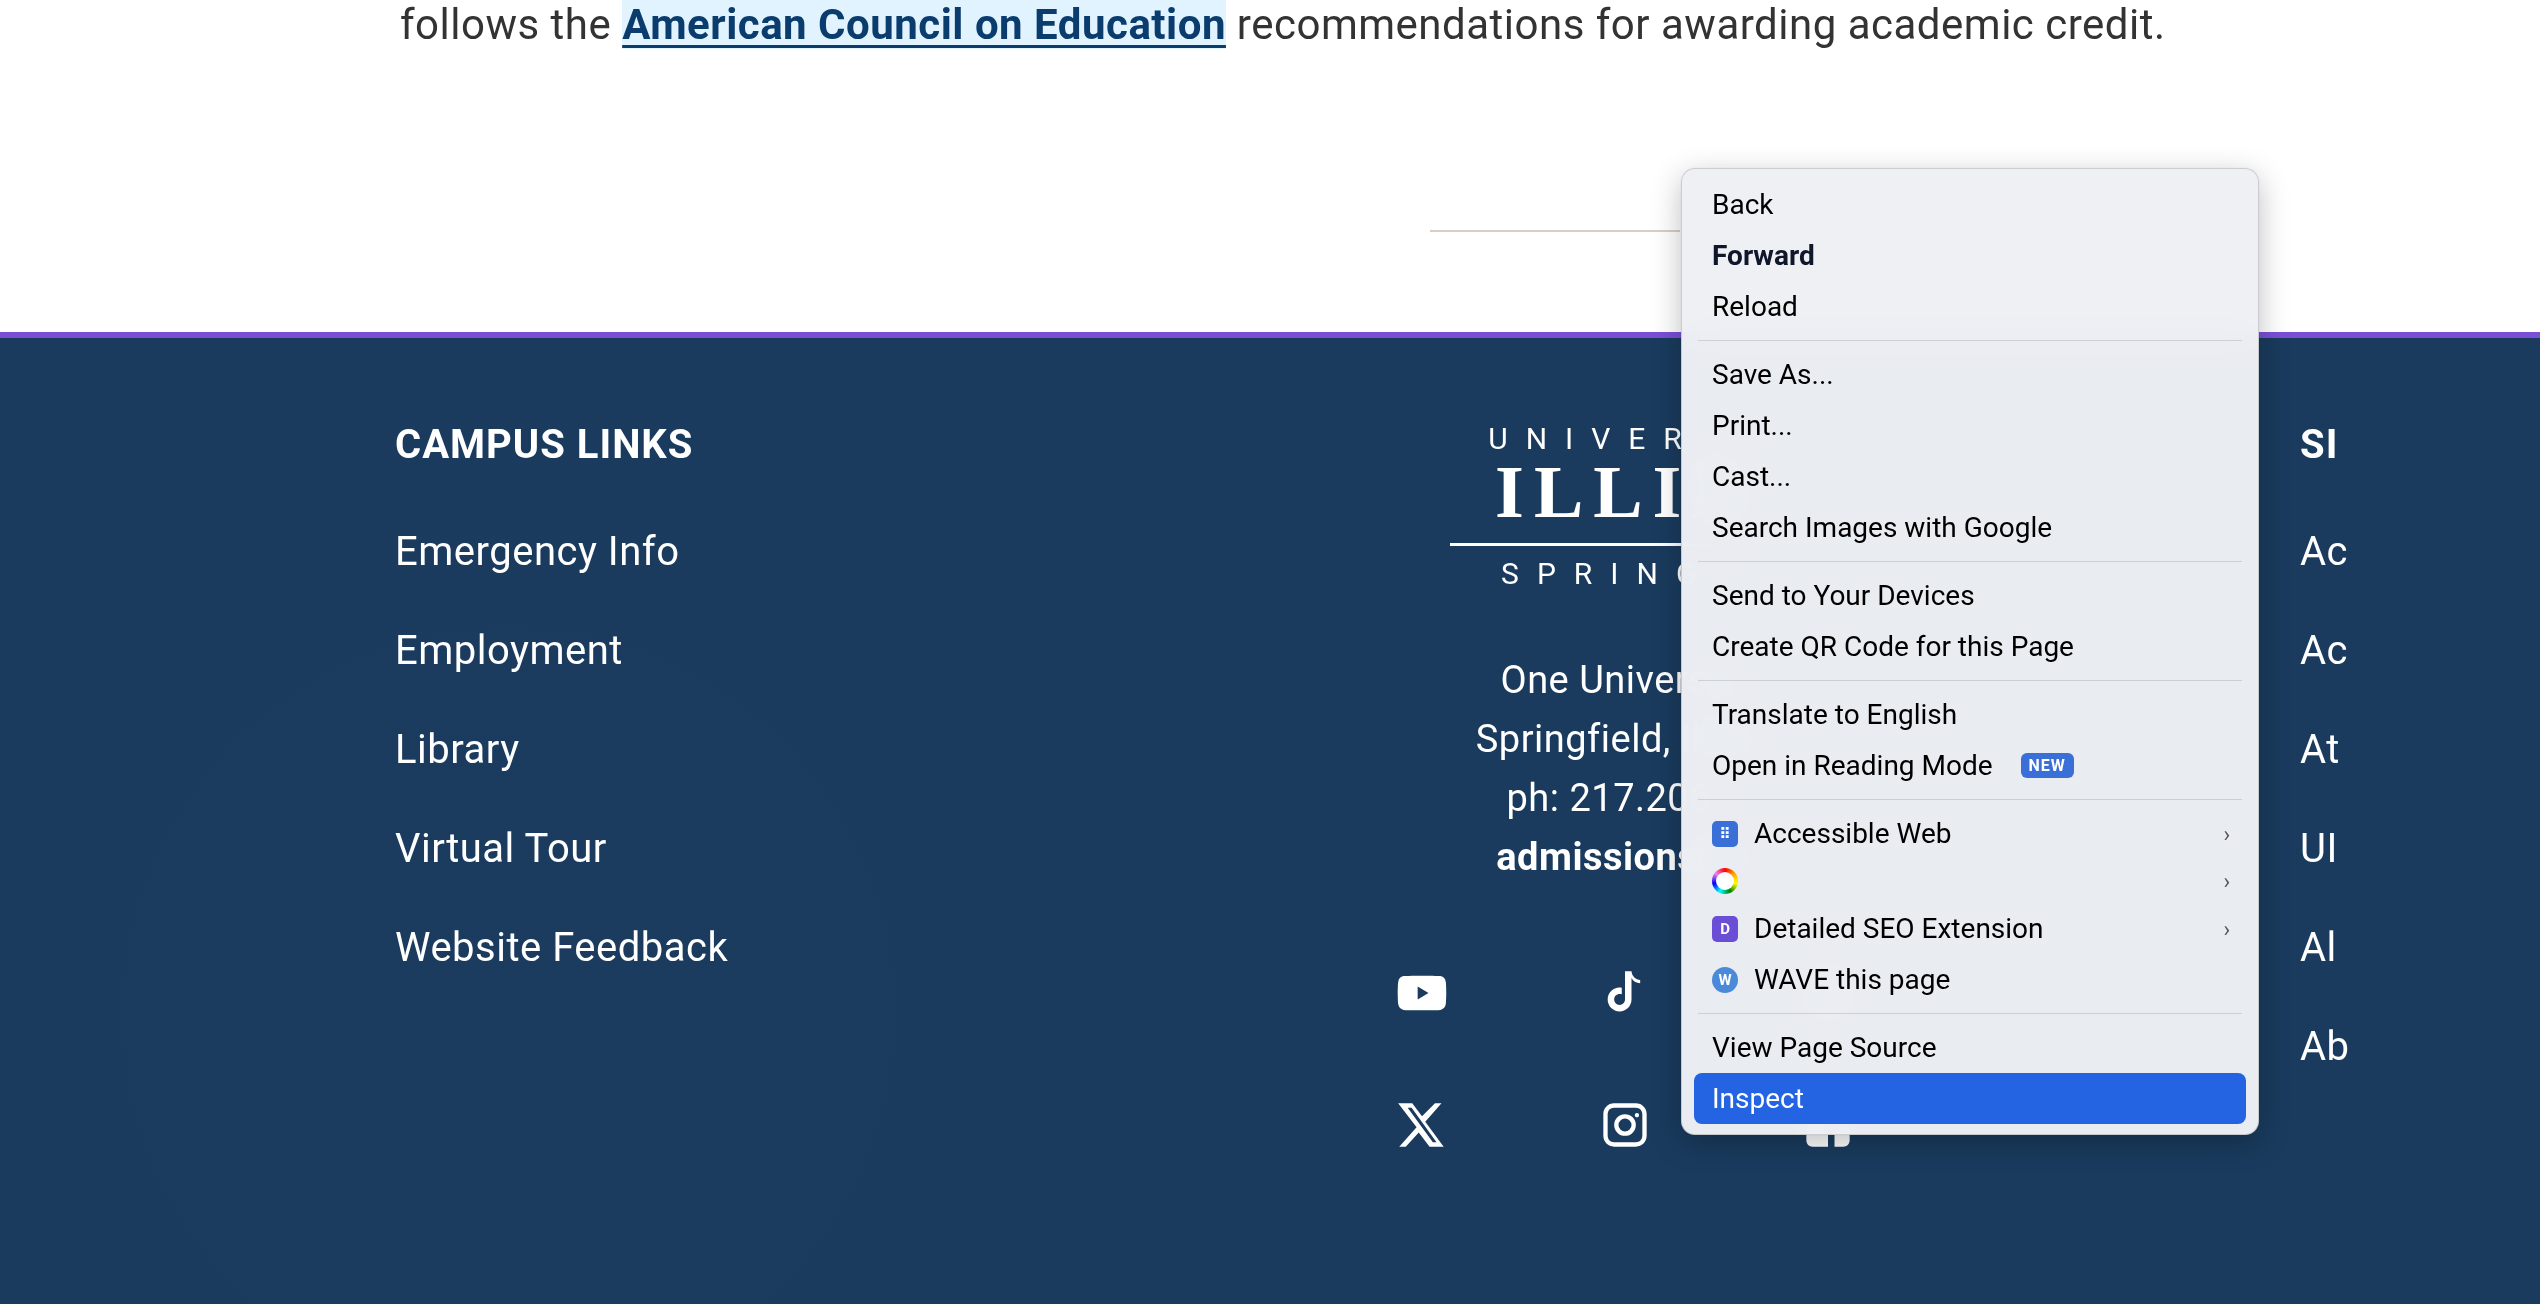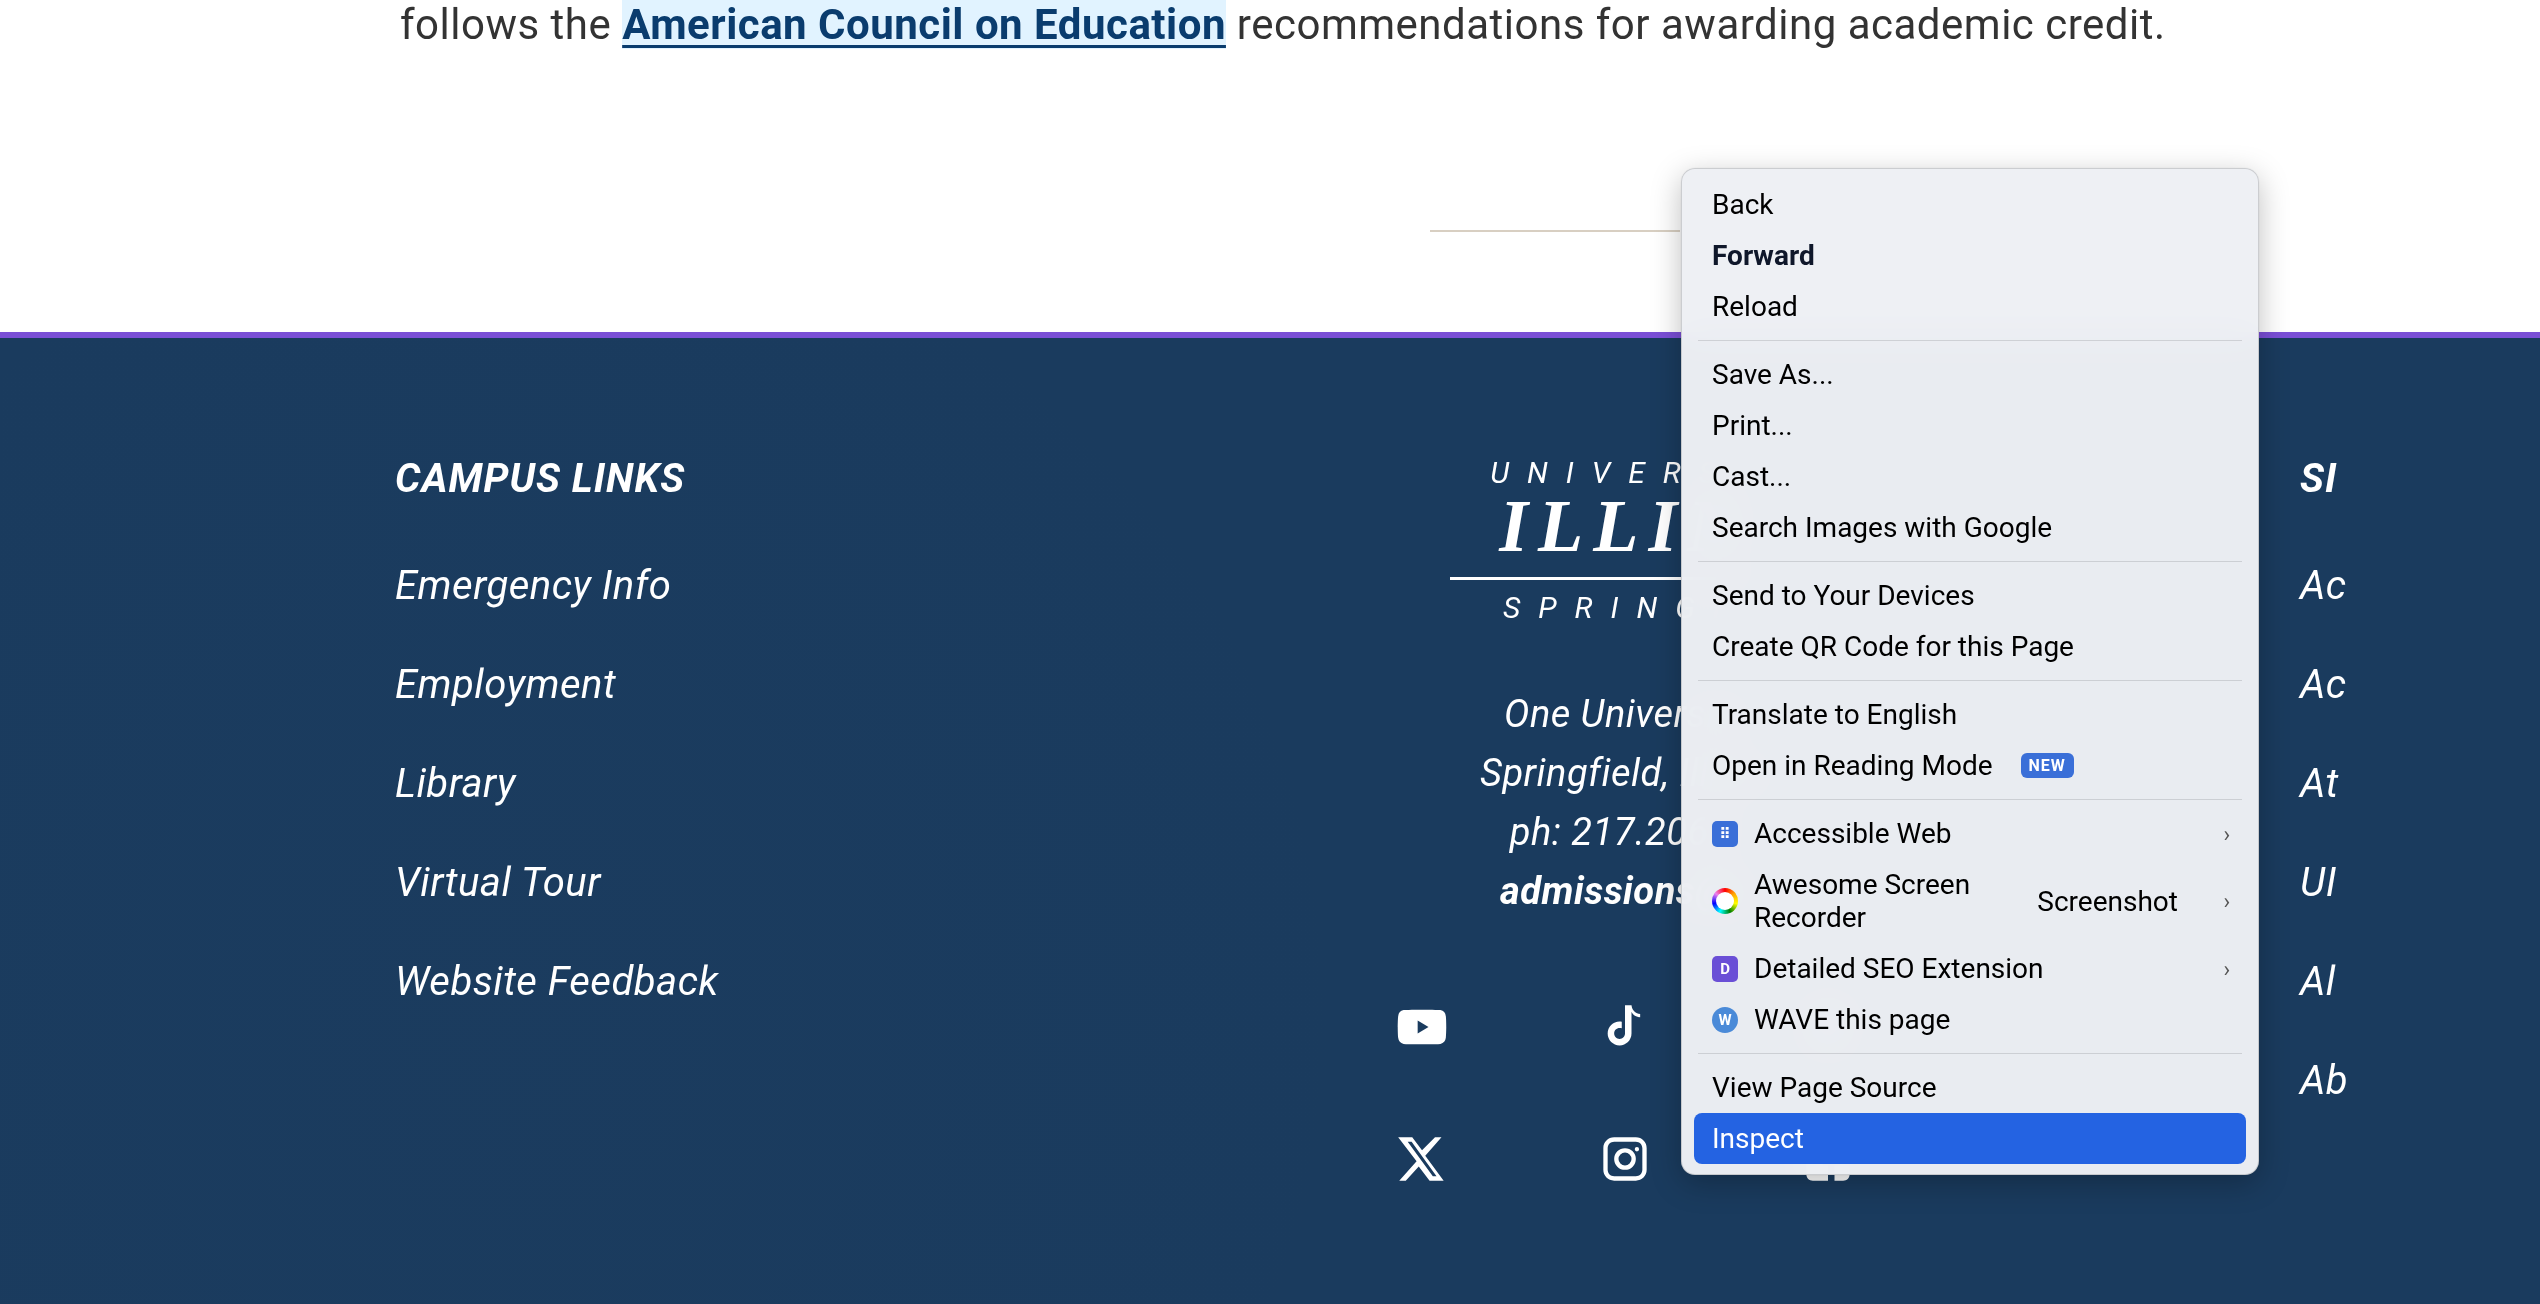--- a/index.html
+++ b/index.html
@@ -44,22 +44,21 @@
     position: absolute;
     top: 332px;
     left: 0;
     right: 0;
     bottom: 0;
     background: #1a3b5e;
     background: linear-gradient(rgba(26,59,94,0.92), rgba(26,59,94,0.92)), radial-gradient(circle at 20% 70%, rgba(255,255,255,0.05), transparent 40%), #1a3b5e;
     border-top: 6px solid #7a4fd6;
     color: #ffffff;
     display: flex;
-    padding: 117px 0 0 0;
-    font-style: italic;
+    padding: 83px 0 0 0;
   }
   .footer-col {
     flex: 0 0 auto;
   }
   .col-left {
     margin-left: 395px;
     width: 700px;
   }
   .col-mid {
     margin-left: 255px;
@@ -340,24 +339,20 @@
     <span class="badge-new">NEW</span>
   </div>
   <div class="menu-sep"></div>
   <div class="menu-item">
     <span class="menu-icon mi-aw">⠿</span>
     <span>Accessible Web</span>
     <span class="submenu-arrow">›</span>
   </div>
   <div class="menu-item">
     <span class="menu-icon mi-awe"></span>
-    <span class="menu-label-wrap">
-      <span>Awesome Screen Recorder</span>
-      <span class="menu-secondary">Screenshot</span>
-    </span>
     <span class="submenu-arrow">›</span>
   </div>
   <div class="menu-item">
     <span class="menu-icon mi-seo">D</span>
     <span>Detailed SEO Extension</span>
     <span class="submenu-arrow">›</span>
   </div>
   <div class="menu-item">
     <span class="menu-icon mi-wave">W</span>
     <span>WAVE this page</span>

